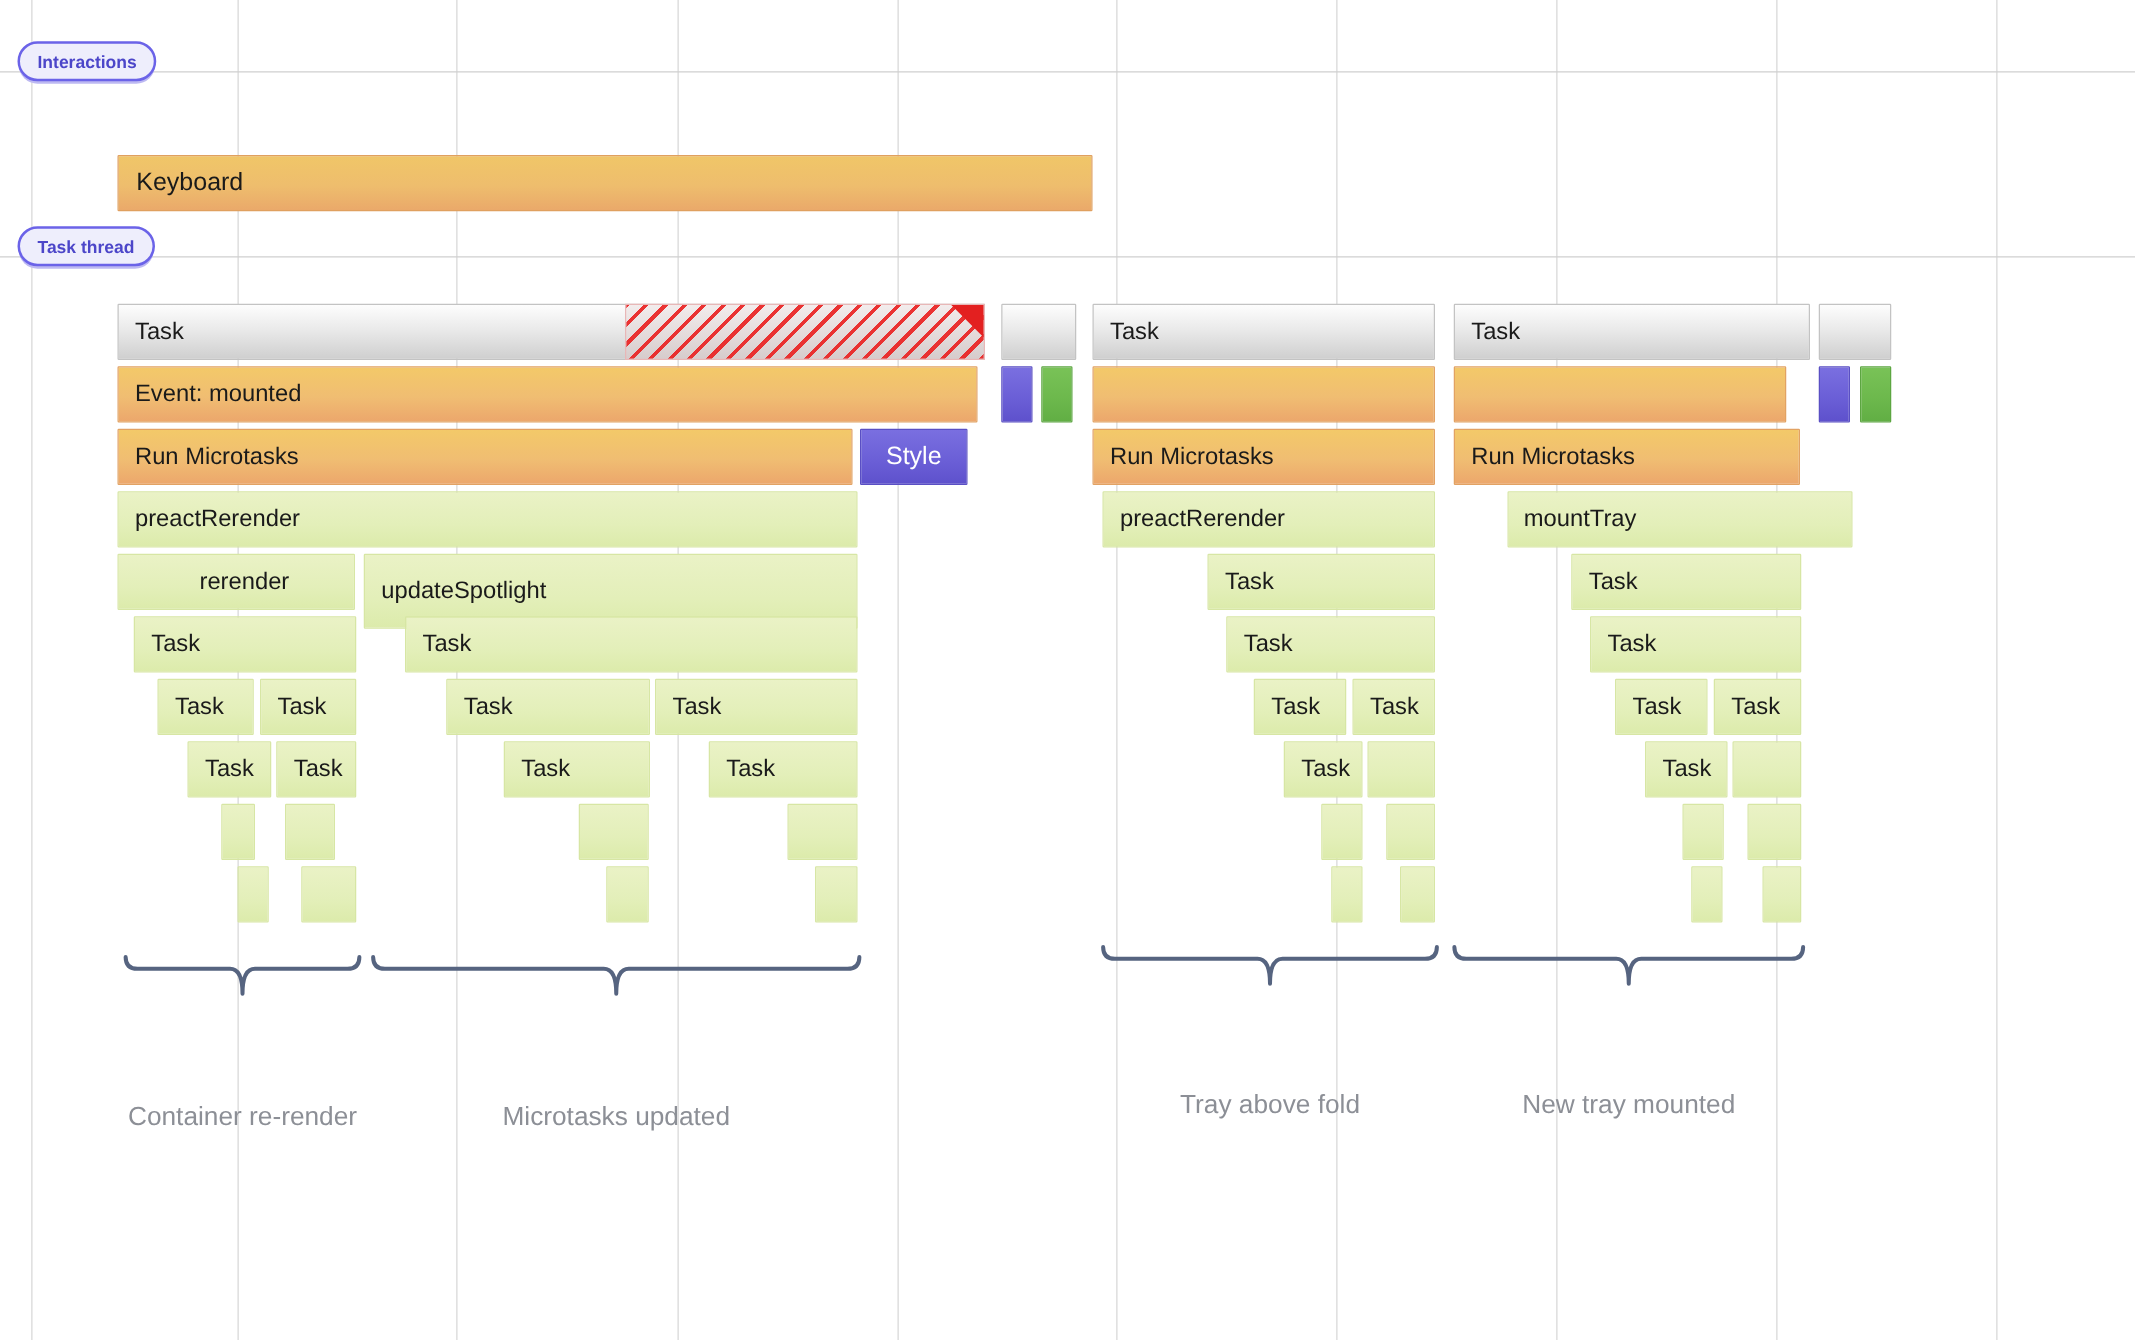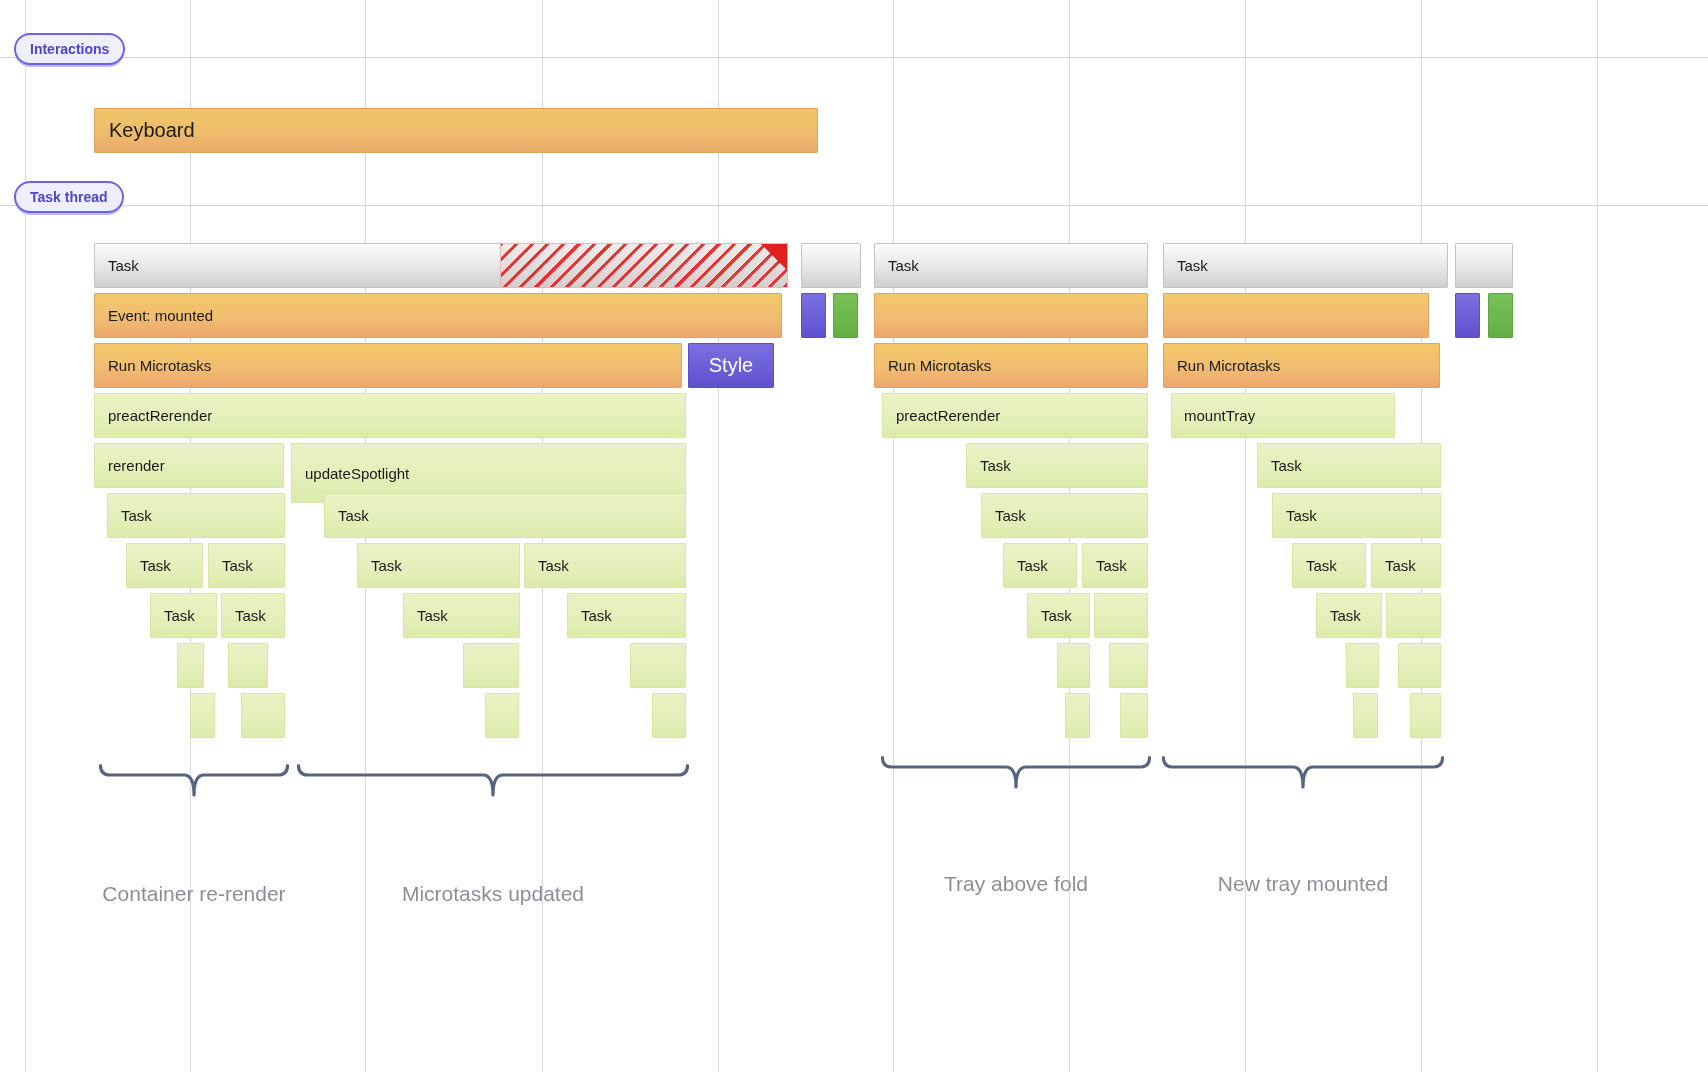--- a/index.html
+++ b/index.html
@@ -31,21 +31,21 @@
     white-space:nowrap;
     z-index:6;
   }
 
   
   .bar{
     position:absolute;
     box-sizing:border-box;
     display:flex;align-items:center;
     padding-left:13px;
-    font-size:15px;
+    font-size:19px;
     color:#1a1a1a;
     white-space:nowrap;
     overflow:hidden;
     border-radius:1px;
   }
   .bar.task{
     background:linear-gradient(to bottom,#fdfdfd 0%,#eaeaea 45%,#cfcfcf 100%);
     border:1px solid #c3c3c3;
   }
   .bar.evt{
@@ -131,21 +131,21 @@
     </div>
 
   <div class="pill" style="left:14px;top:33px;">
     <span>Interactions</span>
   </div>
   <div class="pill" style="left:14px;top:181px;">
     <span>Task thread</span>
   </div>
 
   <div id="interactionEntries">
-      <div class="bar kbd" style="left: 94px; top: 108px; width: 724px; height: 45px; align-items: center;">
+      <div class="bar kbd" style="left: 94px; top: 124px; width: 780px; height: 45px; align-items: center;">
         <span>Keyboard</span>
       </div>
     </div>
 
   <div id="mainEntries">
       <div class="bar task" style="left: 94px; top: 243px; width: 694px; height: 45px;">
         <span>Task</span>
       </div>
       <div class="bar task" style="left: 801px; top: 243px; width: 60px; height: 45px;"></div>
       <div class="bar task" style="left: 874px; top: 243px; width: 274px; height: 45px;">
@@ -175,24 +175,24 @@
       </div>
       <div class="bar evt" style="left: 1163px; top: 343px; width: 277px; height: 45px;">
         <span>Run Microtasks</span>
       </div>
       <div class="bar js" style="left: 94px; top: 393px; width: 592px; height: 45px;">
         <span>preactRerender</span>
       </div>
       <div class="bar js" style="left: 882px; top: 393px; width: 266px; height: 45px;">
         <span>preactRerender</span>
       </div>
-      <div class="bar js" style="left: 1171px; top: 393px; width: 224px; height: 45px; padding-left: 12px;">
+      <div class="bar js" style="left: 1206px; top: 393px; width: 276px; height: 45px; padding-left: 12px;">
         <span>mountTray</span>
       </div>
-      <div class="bar js" style="left: 94px; top: 443px; width: 190px; height: 45px;">
+      <div class="bar js" style="left: 94px; top: 443px; width: 190px; height: 45px; justify-content: center;">
         <span>rerender</span>
       </div>
       <div class="bar js" style="left: 291px; top: 443px; width: 395px; height: 60px;">
         <span>updateSpotlight</span>
       </div>
       <div class="bar js" style="left: 966px; top: 443px; width: 182px; height: 45px;">
         <span>Task</span>
       </div>
       <div class="bar js" style="left: 1257px; top: 443px; width: 184px; height: 45px;">
         <span>Task</span>

